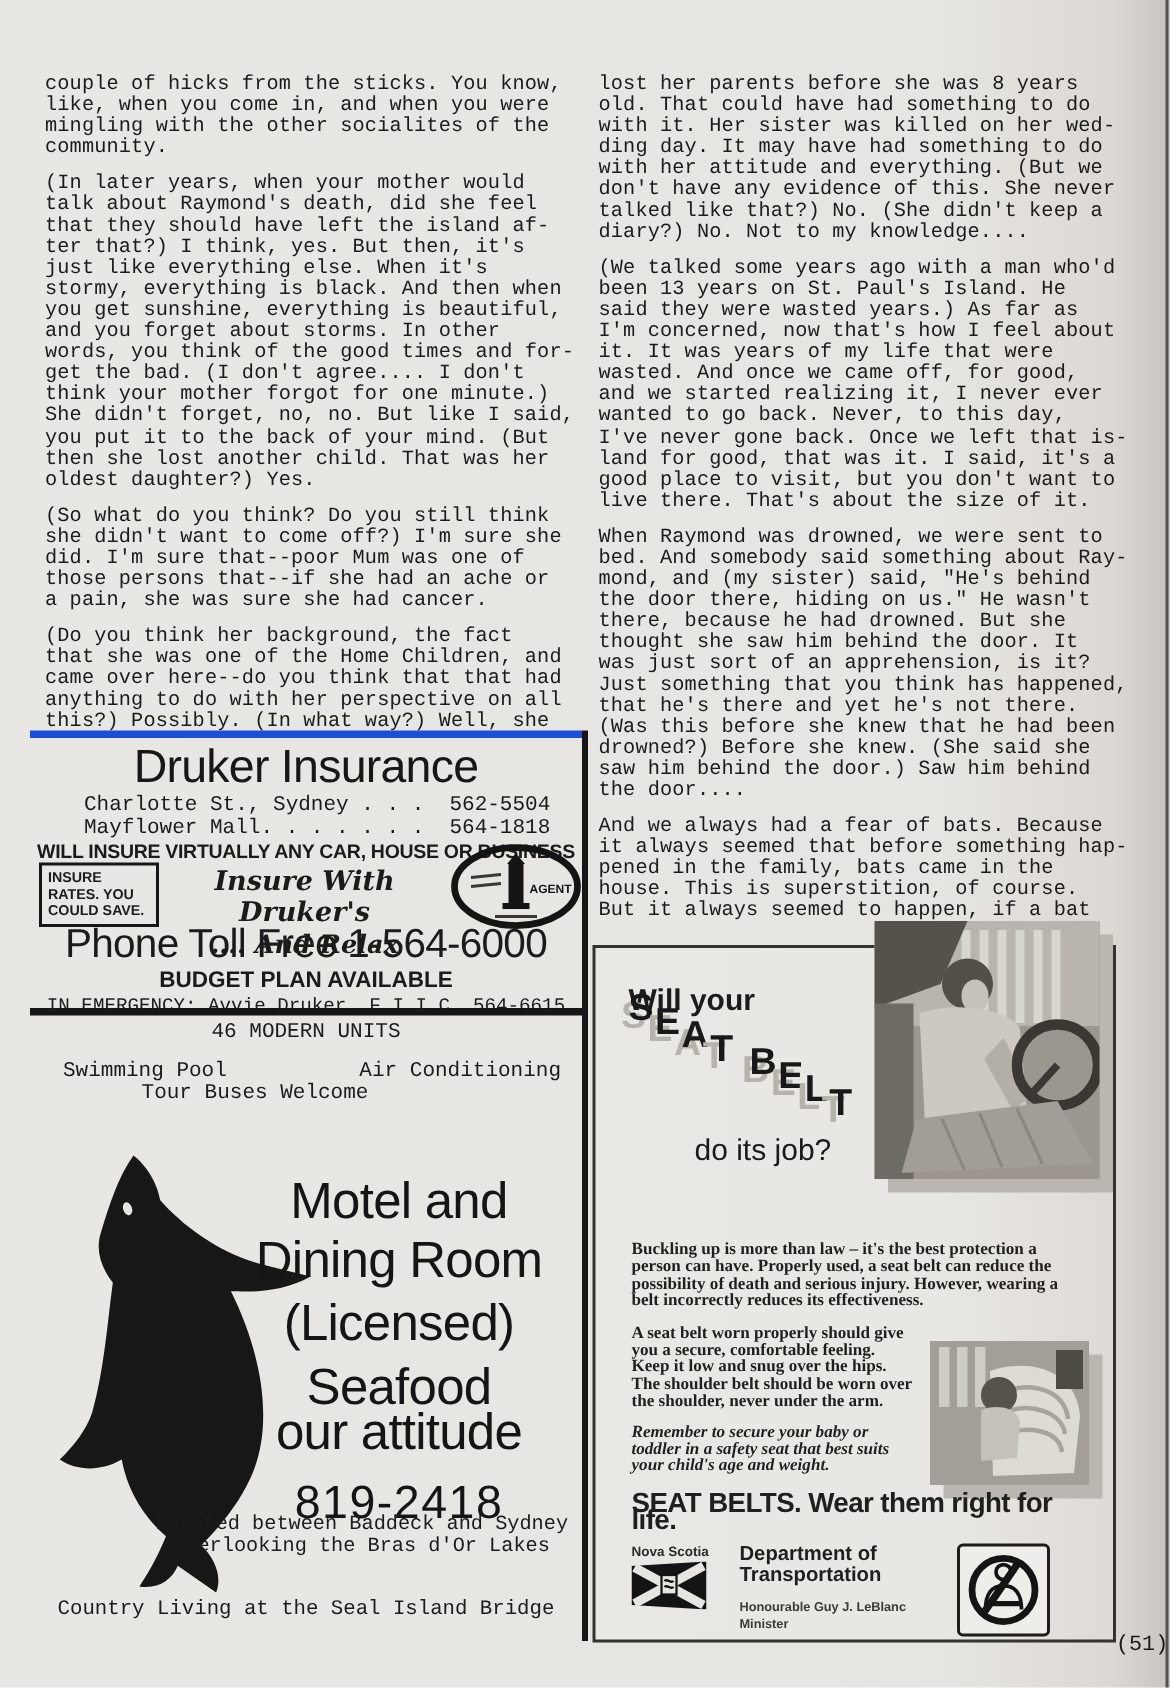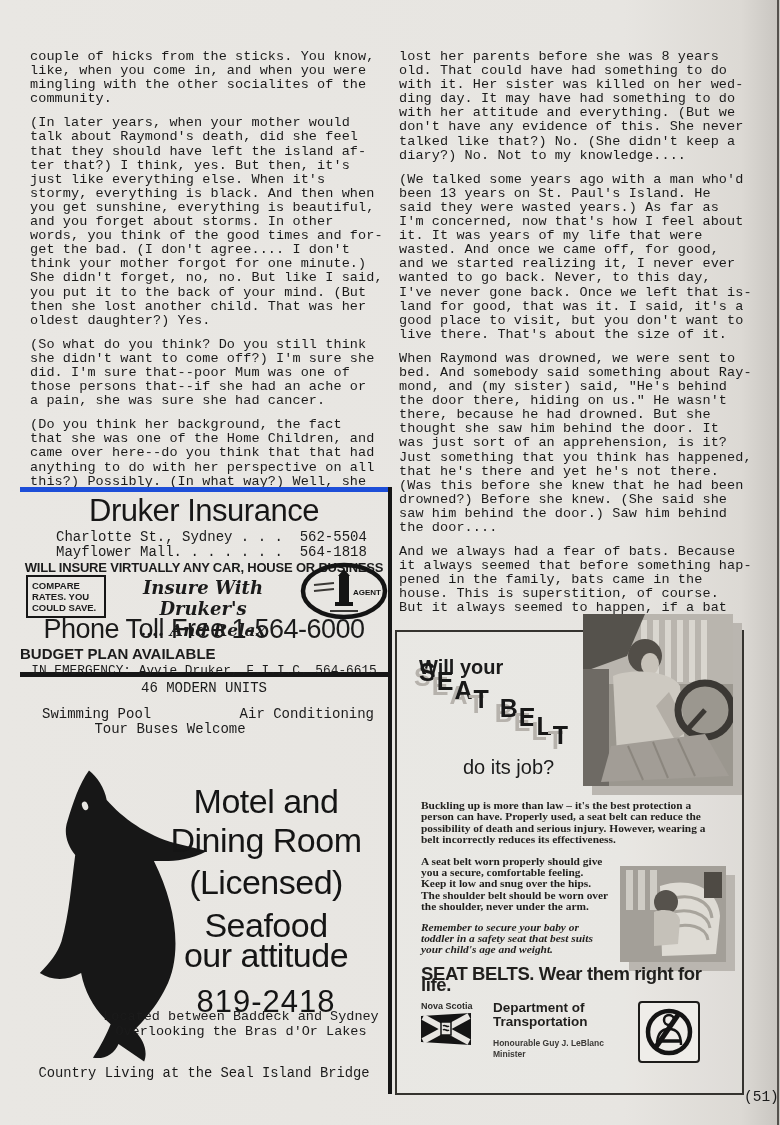--- a/index.html
+++ b/index.html
@@ -35,21 +35,21 @@
     font-family:"Liberation Sans",sans-serif; font-weight:800; font-size:13px; letter-spacing:-.2px; }
   .compare-box { position:absolute; top:83px; left:6px; width:80px; border:2px solid #161616;
     padding:3px 4px; font-family:"Liberation Sans",sans-serif; font-weight:700; font-size:9.5px; line-height:11px; }
   .druker-script { position:absolute; left:92px; top:85px; width:182px; text-align:center;
     font-family:"DejaVu Serif",serif; font-style:italic; font-weight:700; }
   .druker-script .l1 { font-size:18px; }
   .druker-script .l2 { font-size:17px; margin-top:1px; }
   .agent-logo { position:absolute; right:0; top:70px; }
   .druker-phone { position:absolute; top:122px; width:100%; text-align:center;
     font-family:"Liberation Sans",sans-serif; font-size:27px; font-weight:500; letter-spacing:-.5px; }
-  .druker-budget { position:absolute; top:153px; width:100%; text-align:left;
+  .druker-budget { position:absolute; top:153px; width:100%; text-align:center;
     font-family:"Liberation Sans",sans-serif; font-weight:800; font-size:15px; }
   .druker-emerg { position:absolute; top:171px; width:100%; text-align:center; font-size:12.8px; }
 
   
   .ad-seal { position:absolute; left:20px; top:680px; width:368px; height:420px; }
   .seal-units { position:absolute; top:0; width:100%; text-align:center; font-size:14px; }
   .seal-amen-row { position:absolute; top:26px; left:22px; right:14px; display:flex; justify-content:space-between; font-size:14px; }
   .seal-amen3 { position:absolute; top:41px; left:0; width:300px; text-align:center; font-size:14px; }
   .seal-name { position:absolute; top:54px; left:72px; font-family:"Liberation Sans",sans-serif;
     font-size:43px; font-weight:500; letter-spacing:-1px; color:#141414; }
@@ -78,21 +78,21 @@
   .sb-letters span:nth-child(3){ transform:translateY(18px); }
   .sb-letters span:nth-child(4){ transform:translateY(27px); }
   .sb-letters span:nth-child(5){ transform:translateY(36px); margin-left:10px; }
   .sb-letters span:nth-child(6){ transform:translateY(45px); }
   .sb-letters span:nth-child(7){ transform:translateY(54px); }
   .sb-letters span:nth-child(8){ transform:translateY(63px); }
   .belt-head-post { position:absolute; left:66px; top:124px; font-family:"Liberation Sans",sans-serif;
     font-weight:400; font-size:20px; }
   .sb-body { position:absolute; left:24px; right:16px; top:168px;
     font-family:"Liberation Serif",serif; font-weight:600; font-size:11.4px; line-height:11.4px; color:#201f1d; }
-  .sb-body p.p1 { margin-bottom:10px; }
+  .sb-body p.p1 { margin-bottom:10px;margin-top:28px; }
   .photo2 { float:right; width:106px; height:96px; margin:10px 0 4px 10px; }
   .sb-body p.p2 { margin-bottom:9px; }
   .sb-body p.p3 { font-style:italic; font-weight:800; margin-bottom:12px; }
   .sb-slogan { clear:none; font-family:"Liberation Sans",sans-serif; font-weight:800; font-size:18.5px;
     letter-spacing:-.4px; margin-bottom:10px; }
   .sb-footer { display:flex; align-items:flex-start; }
   .ns-logo { width:62px; }
   .ns-logo .region { font-family:"Liberation Sans",sans-serif; font-size:9px; color:#2c2b29; margin-bottom:1px; }
   .dept { margin-left:10px; font-family:"Liberation Sans",sans-serif; }
   .dept .dl { font-weight:800; font-size:13.5px; line-height:14px; }
@@ -179,21 +179,21 @@
 But it always seemed to happen, if a bat</p>
 </div>
 
 <div class="v-divider"></div>
 
 <div class="ad-druker">
   <div class="druker-title">Druker Insurance</div>
   <div class="druker-addr1 pre">Charlotte St., Sydney . . .  562-5504</div>
   <div class="druker-addr2 pre">Mayflower Mall. . . . . . .  564-1818</div>
   <div class="druker-banner">WILL INSURE VIRTUALLY ANY CAR, HOUSE OR BUSINESS</div>
-  <div class="compare-box prelines">COMPARE
+  <div class="compare-box prelines">INSURE
 RATES. YOU
 COULD SAVE.</div>
   <div class="druker-script">
     <div class="l1">Insure With Druker's</div>
     <div class="l2">.... And Relax</div>
   </div>
   <div class="agent-logo">
     <svg width="88" height="58" viewBox="0 0 88 58">
       <ellipse cx="44" cy="29" rx="41" ry="26" fill="none" stroke="#141414" stroke-width="4.5"></ellipse>
       <rect x="39" y="14" width="10" height="26" fill="#141414"></rect>

